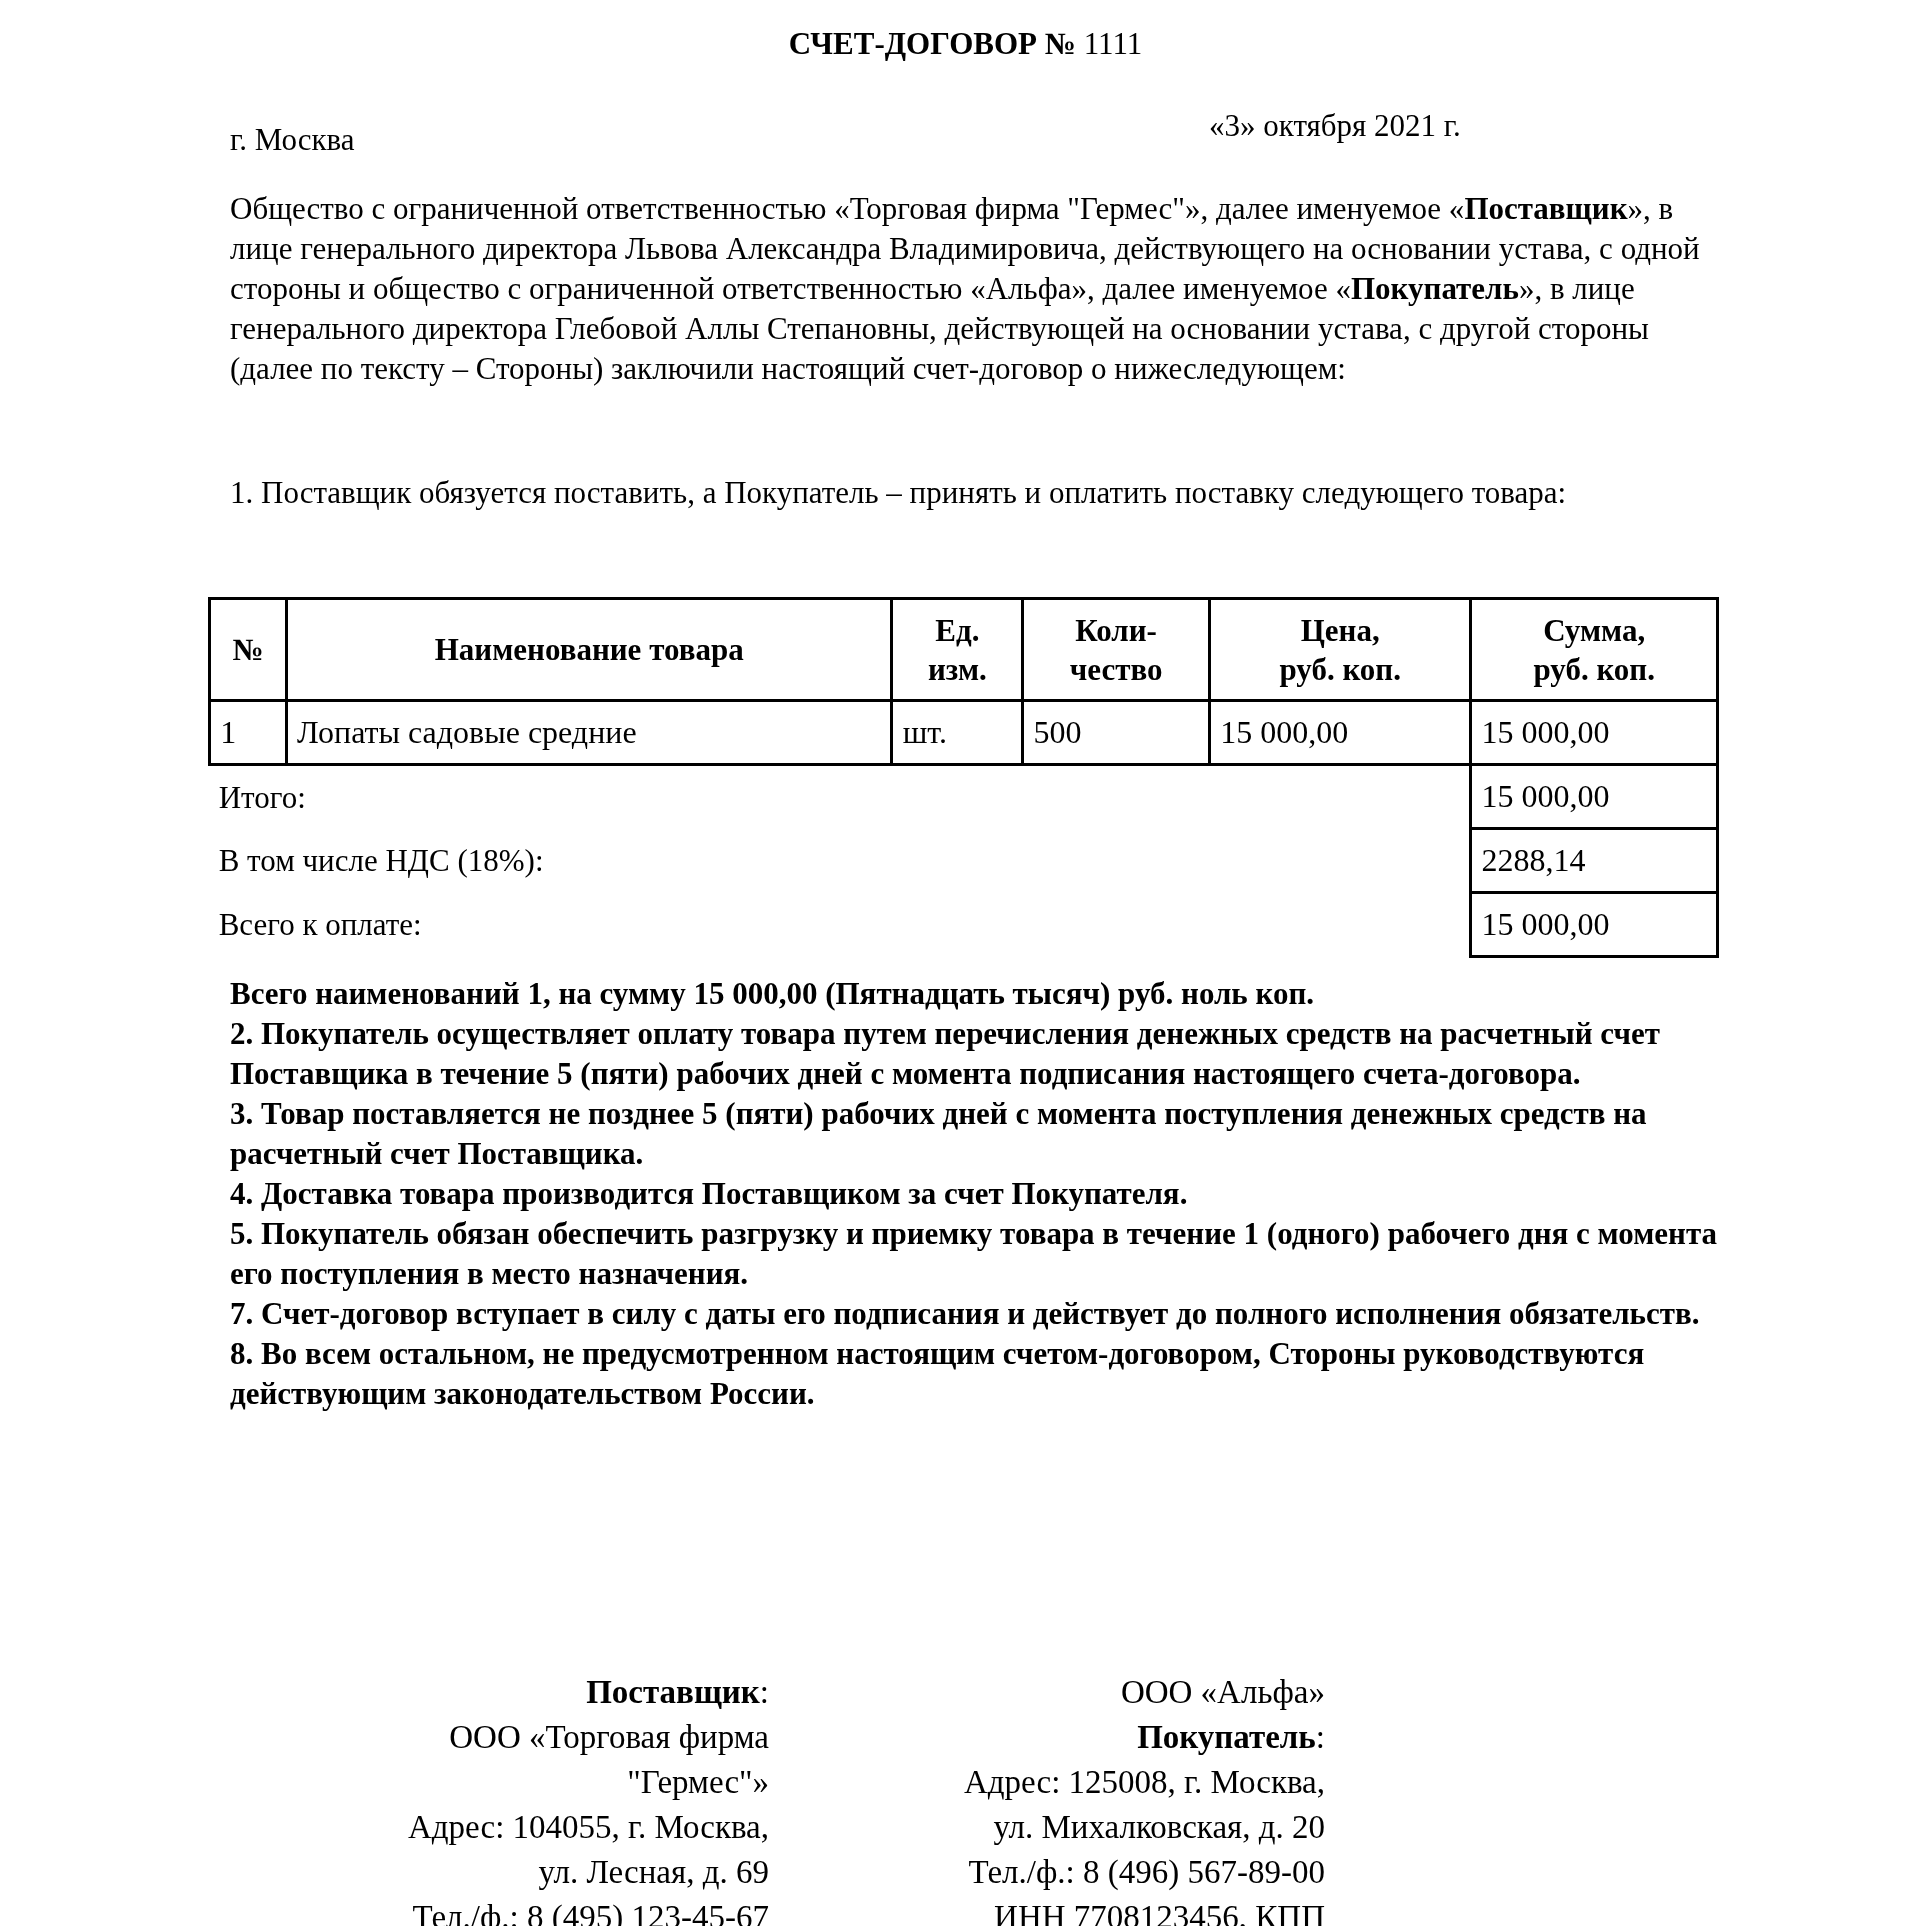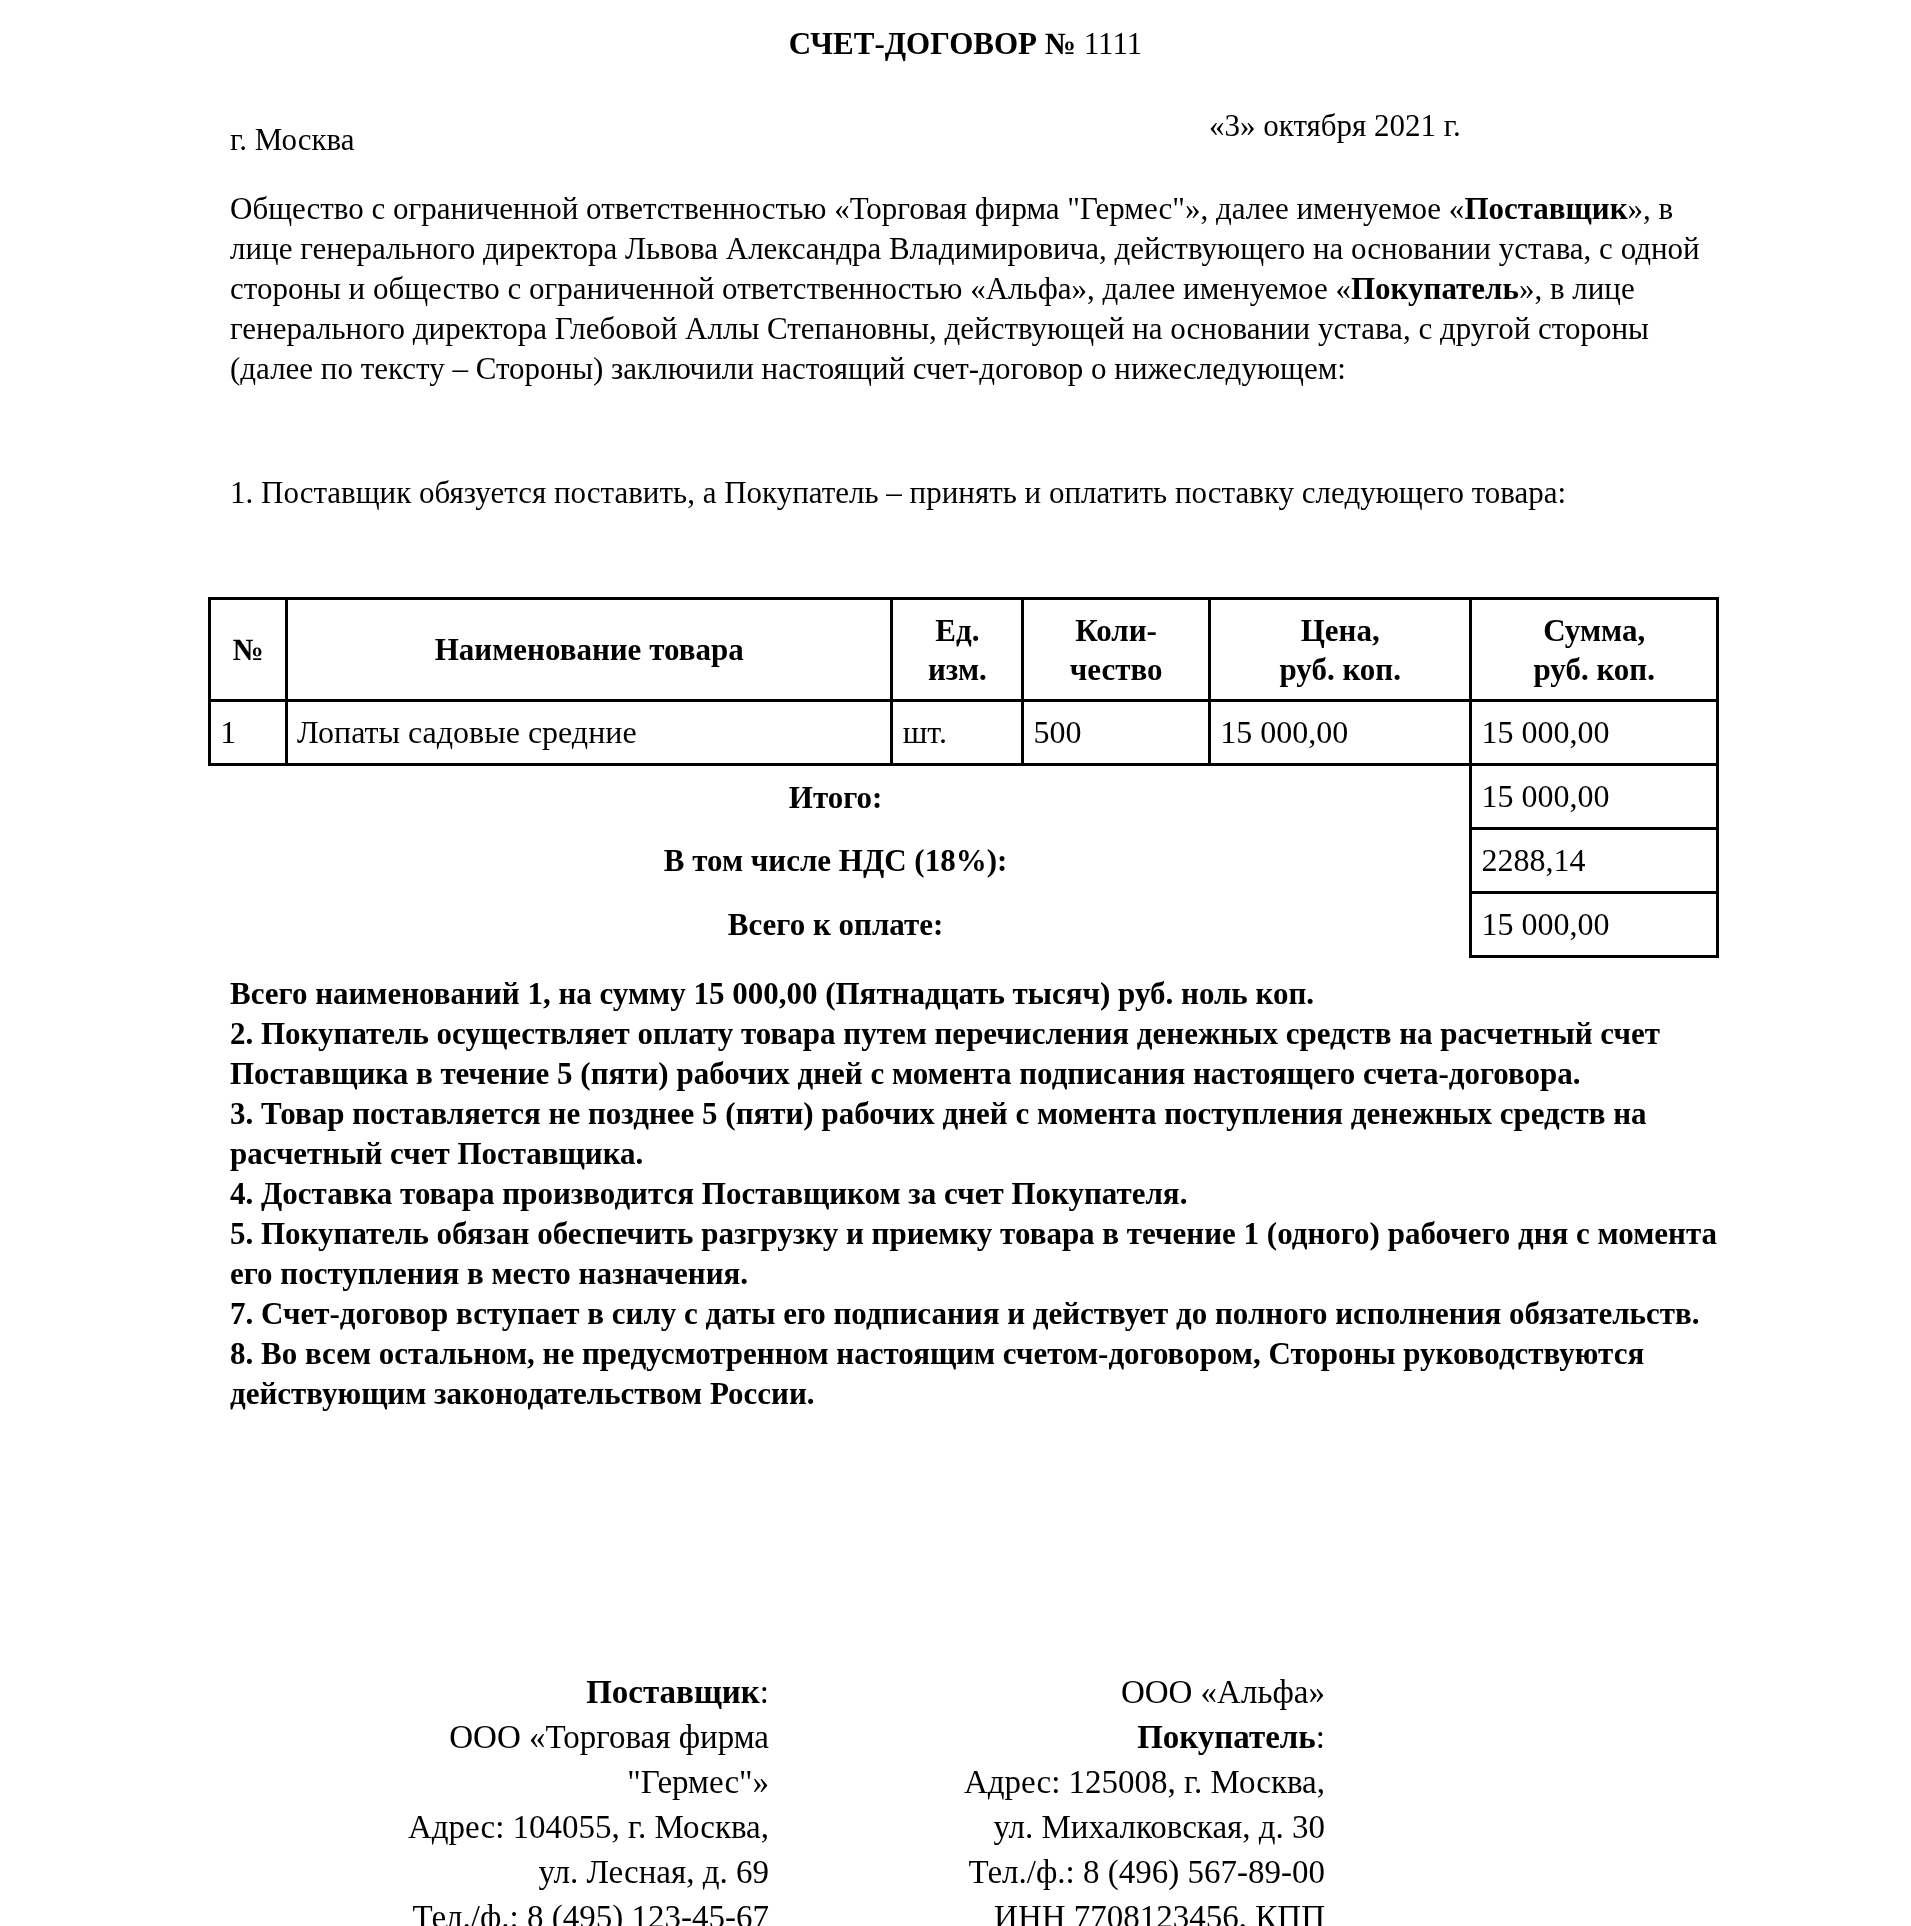--- a/index.html
+++ b/index.html
@@ -15,21 +15,21 @@
   #date { top: 106px; left: 1199px; }
   #preamble { top: 189px; left: 220px; width: 1495px; }
   #clause1 { top: 473px; left: 220px; width: 1495px; }
   table#goods {
     position: absolute; top: 597px; left: 208px; width: 1511px;
     border-collapse: collapse; font-size: 32px; line-height: 39px;
   }
   #goods td { border: 3.5px solid #000; padding: 0 9.2px; vertical-align: middle; }
   #goods thead td { height: 99px; text-align: center; font-weight: bold; font-size: 31px; line-height: 39px; }
   #goods tbody td { height: 61px; }
-  #goods tr.sum td.lbl { border: none; text-align: center; font-weight: bold; font-size: 31px; padding-right: 17px; }
+  #goods tr.sum td.lbl { border: none; text-align: left; font-weight: normal; font-size: 31px; padding-right: 17px; }
   #goods tr.sum td.val { height: 61px; }
   #body-clauses { top: 974px; left: 220px; width: 1495px; }
   #body-clauses p { margin: 0; font-weight: bold; }
   .party { top: 1670px; width: 539px; font-size: 33px; line-height: 45px; }
   .party p { margin: 0; text-align: right; }
   #supplier { left: 220px; }
   #buyer { left: 776px; }
 </style>
 </head>
 <body>
@@ -103,18 +103,18 @@
   <p>Адрес: 104055, г. Москва,</p>
   <p>ул. Лесная, д. 69</p>
   <p>Тел./ф.: 8 (495) 123-45-67</p>
 
 </div>
 
 <div id="buyer" class="abs party">
   <p>ООО «Альфа»</p>
   <p><b>Покупатель</b>:</p>
   <p>Адрес: 125008, г. Москва,</p>
-  <p>ул. Михалковская, д. 30</p>
+  <p>ул. Михалковская, д. 20</p>
   <p>Тел./ф.: 8 (496) 567-89-00</p>
   <p>ИНН 7708123456, КПП</p>
 
 </div>
 
 
 </body></html>

